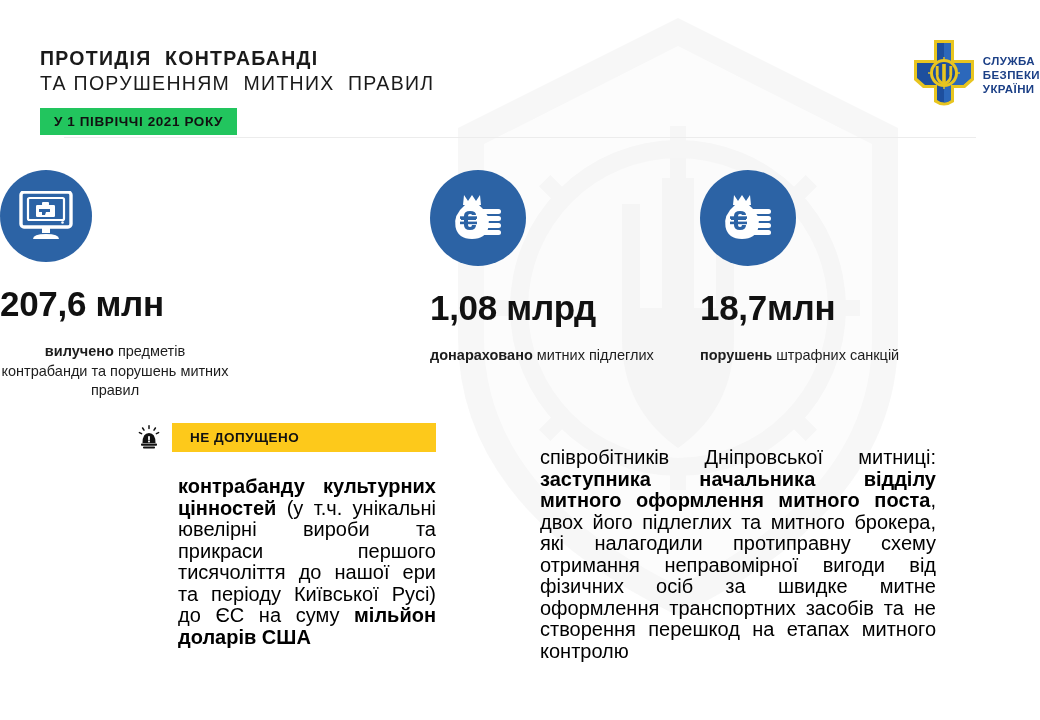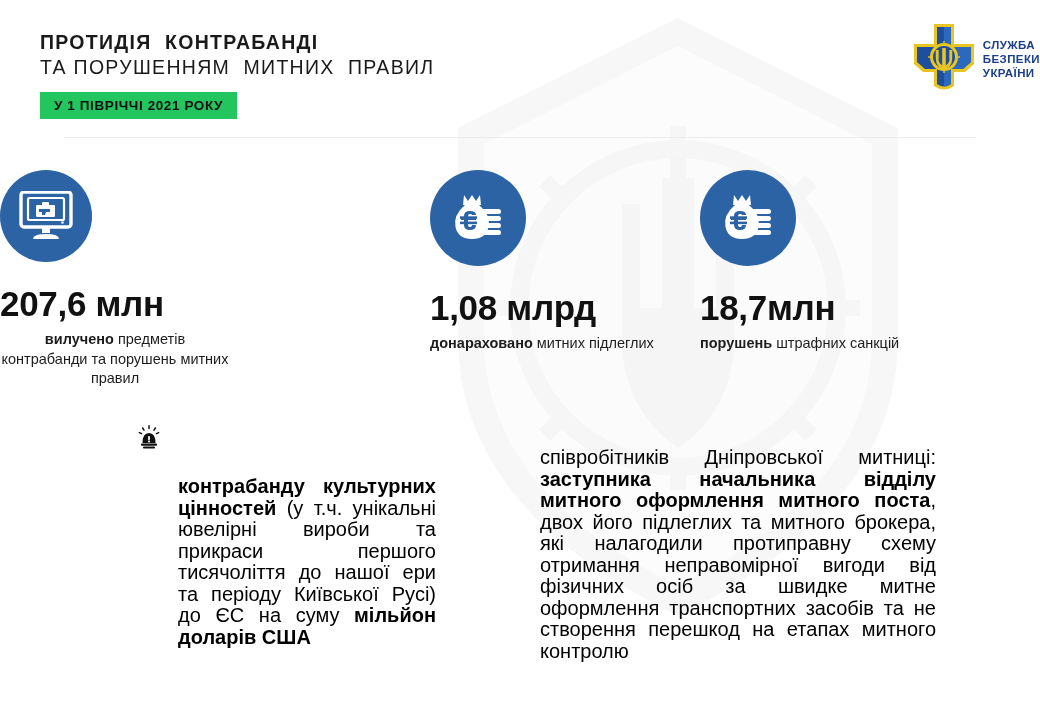--- a/index.html
+++ b/index.html
@@ -39,21 +39,21 @@
     top: 137px;
     width: 912px;
     height: 1px;
     background: #ececec;
     z-index: 1;
   }
 
   
   .header {
     position: absolute;
-    left: 0; top: 0;
+    left: 0; top: 16px;
     width: 1040px;
     height: 130px;
     z-index: 3;
   }
 
   .title-block {
     position: absolute;
     left: 40px;
     top: 30px;
   }
@@ -158,21 +158,21 @@
     letter-spacing: -0.3px;
     white-space: nowrap;
   }
 
   .stat-desc {
     font-size: 14.5px;
     color: #1d1d1d;
     line-height: 19.5px;
     text-align: center;
     max-width: 230px;
-    margin-top: 6px;
+    margin-top: 18px;
   }
 
   .stat-desc b { font-weight: bold; }
 
   
   .panels {
     position: absolute;
     left: 0;
     top: 423px;
     width: 1040px;
@@ -415,20 +415,23 @@
 
             <g fill="#ffffff">
               <rect x="11.1" y="11" width="1.8" height="4.4" rx="0.8"></rect>
               <circle cx="12" cy="16.6" r="1"></circle>
             </g>
 
             <rect x="4" y="18.4" width="16" height="2.3" rx="0.8" fill="#111111"></rect>
             <rect x="6" y="21.4" width="12" height="2.2" rx="0.8" fill="#111111"></rect>
           </svg>
         </span>
+        <span class="panel-badge">
+          <span class="panel-badge-label">НЕ ДОПУЩЕНО</span>
+        </span>
       </div>
       <div class="panel-body"><b>контрабанду культурних цінностей</b> (у т.ч. унікальні ювелірні вироби та прикраси першого тисячоліття до нашої ери та періоду Київської Русі) до ЄС на суму <b>мільйон доларів США</b></div>
     </div>
 
     <div class="panel panel-right">
       <div class="panel-body">співробітників Дніпровської митниці: <b>заступника начальника відділу митного оформлення митного поста</b>, двох його підлеглих та митного брокера, які налагодили протиправну схему отримання неправомірної вигоди від фізичних осіб за швидке митне оформлення транспортних засобів та не створення перешкод на етапах митного контролю</div>
     </div>
   </div>
 
 </div>

